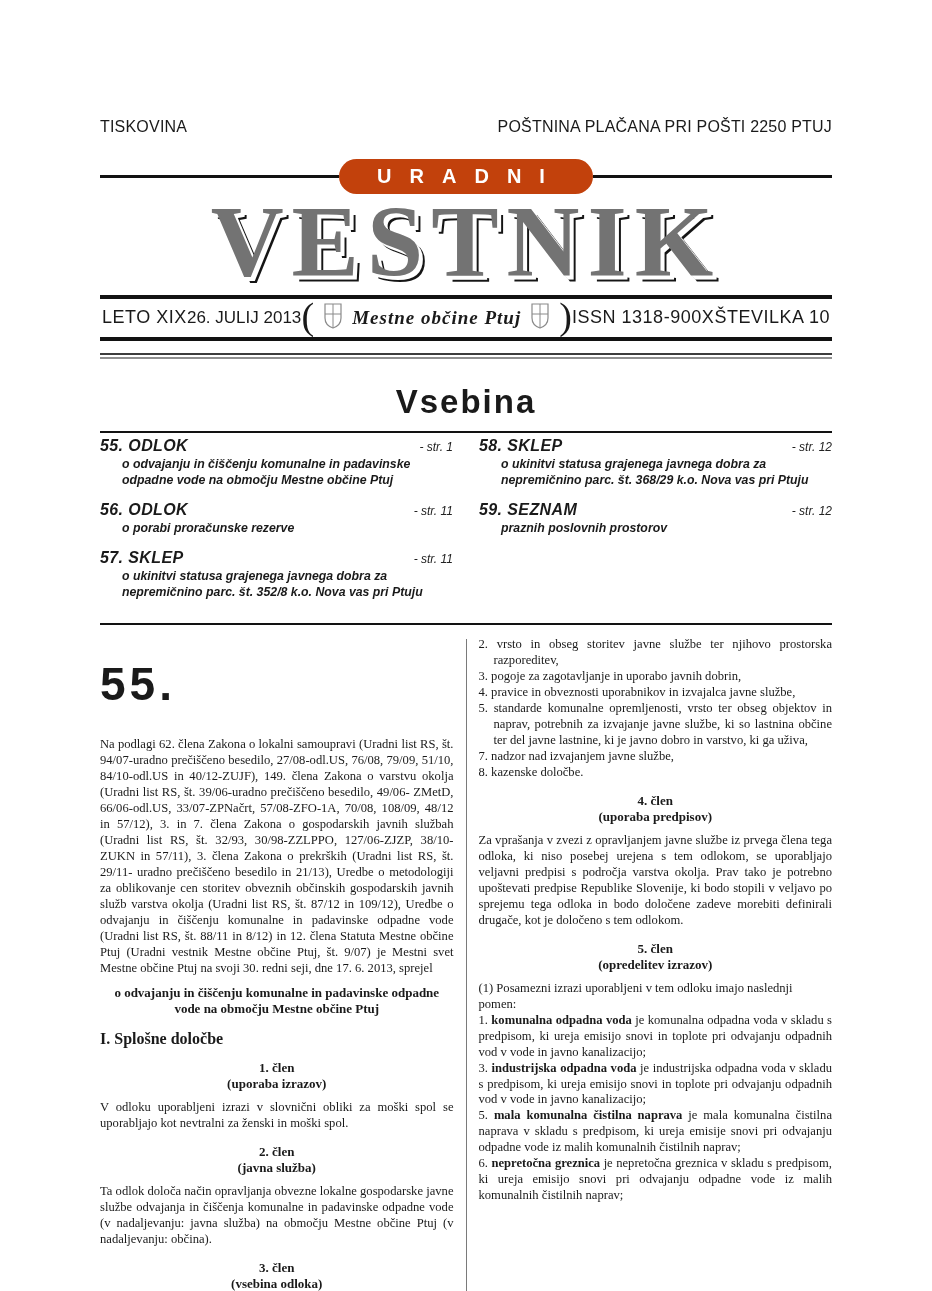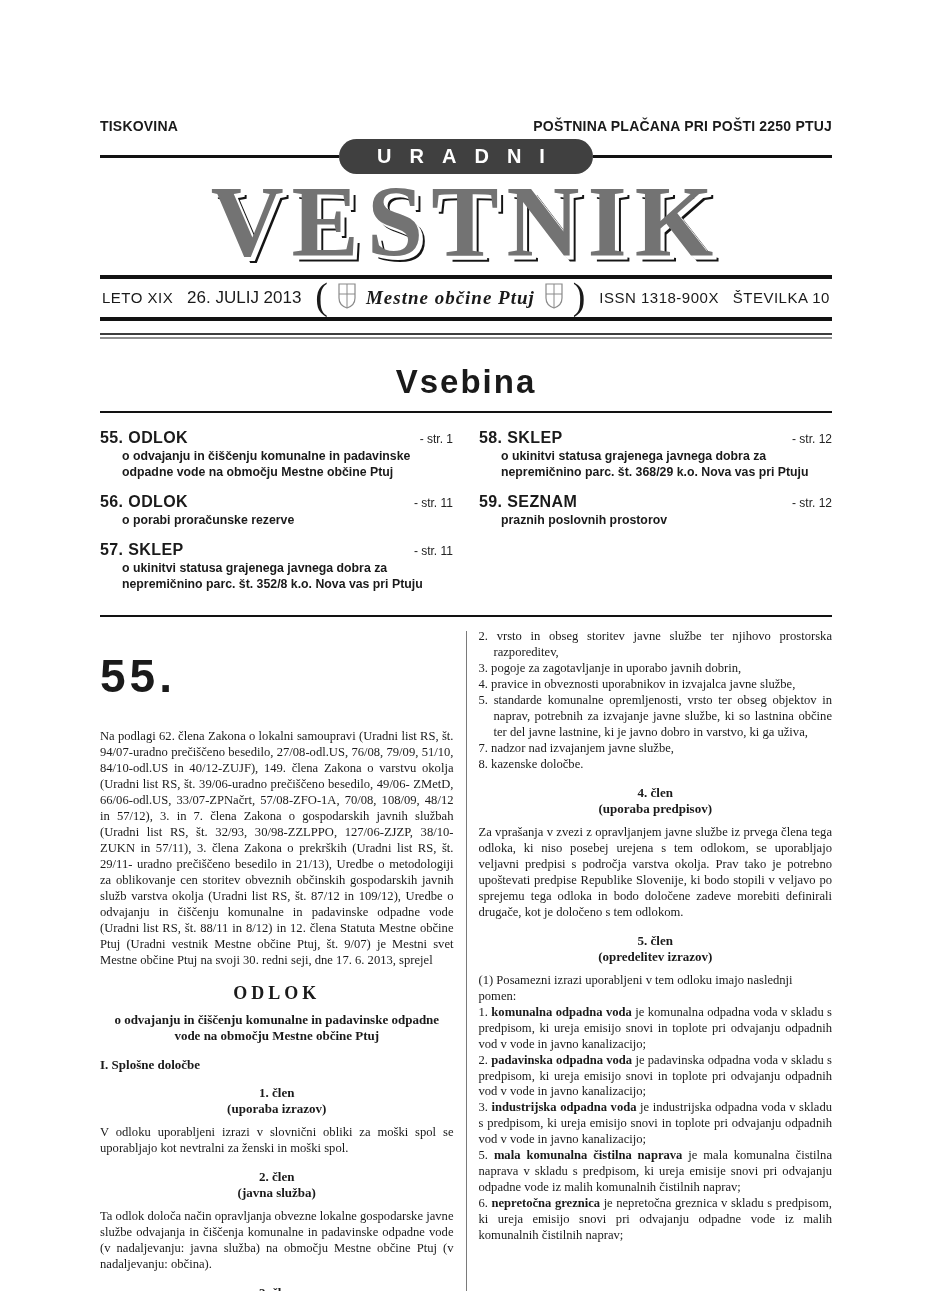--- a/index.html
+++ b/index.html
@@ -2,65 +2,65 @@
 <html><head>
 <meta charset="utf-8">
 <style>
   * { margin:0; padding:0; box-sizing:border-box; }
   html,body { width:932px; height:1291px; background:#fff; overflow:hidden; }
   body { font-family:"Liberation Serif", serif; color:#1a1a1a; }
   .page { width:932px; height:1291px; padding:118px 100px 0 100px; position:relative; }
 
   
   .top-row { display:flex; justify-content:space-between; align-items:flex-end;
-             font-family:"Liberation Sans",sans-serif; font-weight:bold; font-size:14px;
-             letter-spacing:.2px; margin-bottom:5px; }
+             font-family:"Liberation Sans",sans-serif; font-weight:normal; font-size:16px;
+             letter-spacing:.2px; margin-bottom:23px; }
   .uradni-row { display:flex; align-items:center; }
   .hline { flex:1; height:3px; background:#121212; }
-  .pill { background:#404040; color:#fff; border-radius:20px; padding:7px 30px 8px 38px;
+  .pill { background:#c2410c; color:#fff; border-radius:20px; padding:7px 30px 8px 38px;
           font-family:"Liberation Sans",sans-serif; font-weight:bold; font-size:20px;
           letter-spacing:18px; line-height:1; }
   .vestnik { font-family:"Liberation Serif",serif; font-weight:bold; font-size:101px;
              line-height:.92; text-align:center; letter-spacing:8px; margin-top:2px;
              color:#737373; text-shadow:4px 4px 0 #ffffff, 6px 6px 0 #151515; }
   .band { margin-top:6px; border-top:4px solid #121212; border-bottom:4px solid #121212;
           display:flex; align-items:center; justify-content:space-between;
           padding:3px 2px; font-family:"Liberation Sans",sans-serif; }
-  .band .lbl { font-size:15px; letter-spacing:.5px; }
+  .band .lbl { font-size:18px; letter-spacing:.5px; }
   .band .date { font-size:17px; }
   .band-center { display:flex; align-items:center; gap:9px; }
   .paren { font-family:"Liberation Serif",serif; font-size:38px; font-weight:normal;
            line-height:.6; position:relative; top:-2px; }
   .script { font-family:"Liberation Serif",serif; font-style:italic; font-weight:bold;
             font-size:19px; letter-spacing:1px; }
   .shield { display:inline-block; }
   .double-rule { margin-top:12px; height:6px; border-top:2px solid #3c3c3c; border-bottom:2px solid #8f8f8f; }
 
   
   .vsebina { font-family:"Liberation Sans",sans-serif; font-weight:bold; font-size:33px;
              text-align:center; letter-spacing:2px; margin-top:24px; }
   .rule { height:0; border-top:2.5px solid #121212; margin-top:10px; }
-  .toc { display:flex; gap:26px; margin-top:16px; font-family:"Liberation Sans",sans-serif; }
+  .toc { display:flex; gap:26px; margin-top:4px; font-family:"Liberation Sans",sans-serif;font-style:italic; }
   .toc-col { flex:1; min-width:0; }
   .toc-entry { margin-bottom:12px; }
   .toc-head { display:flex; justify-content:space-between; align-items:baseline; }
   .toc-label { font-weight:bold; font-size:16px; letter-spacing:.4px; }
   .toc-page { font-size:12px; color:#222; white-space:nowrap; }
   .toc-desc { font-weight:bold; font-size:12.3px; line-height:1.3; padding-left:22px; margin-top:2px; }
 
   
   .body-cols { display:flex; margin-top:12px; align-items:stretch; }
   .col { flex:1; min-width:0; }
   .col-divider { width:1px; background:#7a7a7a; margin:2px 12px 0 12px; }
   .art-num { font-family:"Liberation Sans",sans-serif; font-weight:bold; font-size:46px;
              letter-spacing:4px; text-align:left; margin:20px 0 26px; }
   .p { font-size:12.6px; line-height:1.27; text-align:justify; margin-bottom:8px; }
   .odlok { text-align:center; font-weight:bold; font-size:18px; letter-spacing:4px; margin:14px 0 8px; }
   .art-sub { text-align:center; font-weight:bold; font-size:13px; line-height:1.3; margin-bottom:12px; }
-  .sec { font-weight:bold; font-size:13px; margin:12px 0 10px; }
+  .sec { font-weight:bold; font-size:16px; margin:12px 0 10px; }
   .clen-t { text-align:center; font-weight:bold; font-size:13px; margin-top:12px; }
   .clen-s { text-align:center; font-weight:bold; font-size:13px; margin-bottom:8px;font-family:Liberation Serif, serif; }
   .hang { font-size:12.6px; line-height:1.27; text-align:justify;
           padding-left:15px; text-indent:-15px; margin:0; }
   .def { font-size:12.6px; line-height:1.27; text-align:justify; margin:0; }
   .def b { font-weight:bold; }
   .intro-line { font-size:12.6px; line-height:1.27; margin:0; }
 </style>
 </head>
 <body>
@@ -154,21 +154,20 @@
   </div>
 
   <div class="rule"></div>
 
   <div class="body-cols">
 
     <div class="col">
       <div class="art-num">55.</div>
       <p class="p">Na podlagi 62. člena Zakona o lokalni samoupravi (Uradni list RS, št. 94/07-uradno prečiščeno besedilo, 27/08-odl.US, 76/08, 79/09, 51/10, 84/10-odl.US in 40/12-ZUJF), 149. člena Zakona o varstvu okolja (Uradni list RS, št. 39/06-uradno prečiščeno besedilo, 49/06- ZMetD, 66/06-odl.US, 33/07-ZPNačrt, 57/08-ZFO-1A, 70/08, 108/09, 48/12 in 57/12), 3. in 7. člena Zakona o gospodarskih javnih službah (Uradni list RS, št. 32/93, 30/98-ZZLPPO, 127/06-ZJZP, 38/10-ZUKN in 57/11), 3. člena Zakona o prekrških (Uradni list RS, št. 29/11- uradno prečiščeno besedilo in 21/13), Uredbe o metodologiji za oblikovanje cen storitev obveznih občinskih gospodarskih javnih služb varstva okolja (Uradni list RS, št. 87/12 in 109/12), Uredbe o odvajanju in čiščenju komunalne in padavinske odpadne vode (Uradni list RS, št. 88/11 in 8/12) in 12. člena Statuta Mestne občine Ptuj (Uradni vestnik Mestne občine Ptuj, št. 9/07) je Mestni svet Mestne občine Ptuj na svoji 30. redni seji, dne 17. 6. 2013, sprejel</p>
 
-      <div class="odlok">ODLOK</div>
       <p class="art-sub">o odvajanju in čiščenju komunalne in padavinske odpadne vode na območju Mestne občine Ptuj</p>
 
       <div class="sec">I. Splošne določbe</div>
 
       <div class="clen-t">1. člen</div>
       <div class="clen-s">(uporaba izrazov)</div>
       <p class="p">V odloku uporabljeni izrazi v slovnični obliki za moški spol se uporabljajo kot nevtralni za ženski in moški spol.</p>
 
       <div class="clen-t">2. člen</div>
       <div class="clen-s">(javna služba)</div>
@@ -193,23 +192,20 @@
       <div class="clen-s">(uporaba predpisov)</div>
       <p class="p">Za vprašanja v zvezi z opravljanjem javne službe iz prvega člena tega odloka, ki niso posebej urejena s tem odlokom, se uporabljajo veljavni predpisi s področja varstva okolja. Prav tako je potrebno upoštevati predpise Republike Slovenije, ki bodo stopili v veljavo po sprejemu tega odloka in bodo določene zadeve morebiti definirali drugače, kot je določeno s tem odlokom.</p>
 
       <div class="clen-t">5. člen</div>
       <div class="clen-s">(opredelitev izrazov)</div>
       <p class="intro-line">(1) Posamezni izrazi uporabljeni v tem odloku imajo naslednji pomen:</p>
 
       <p class="def"><span>1.</span>
         <b>komunalna odpadna voda</b>
         <span>je komunalna odpadna voda v skladu s predpisom, ki ureja emisijo snovi in toplote pri odvajanju odpadnih vod v vode in javno kanalizacijo;</span></p>
-      <p class="def"><span>2.</span>
-        <b>padavinska odpadna voda</b>
-        <span>je padavinska odpadna voda v skladu s predpisom, ki ureja emisijo snovi in toplote pri odvajanju odpadnih vod v vode in javno kanalizacijo;</span></p>
       <p class="def"><span>3.</span>
         <b>industrijska odpadna voda</b>
         <span>je industrijska odpadna voda v skladu s predpisom, ki ureja emisijo snovi in toplote pri odvajanju odpadnih vod v vode in javno kanalizacijo;</span></p>
       <p class="def"><span>5.</span>
         <b>mala komunalna čistilna naprava</b>
         <span>je mala komunalna čistilna naprava v skladu s predpisom, ki ureja emisije snovi pri odvajanju odpadne vode iz malih komunalnih čistilnih naprav;</span></p>
       <p class="def"><span>6.</span>
         <b>nepretočna greznica</b>
         <span>je nepretočna greznica v skladu s predpisom, ki ureja emisijo snovi pri odvajanju odpadne vode iz malih komunalnih čistilnih naprav;</span></p>
 

